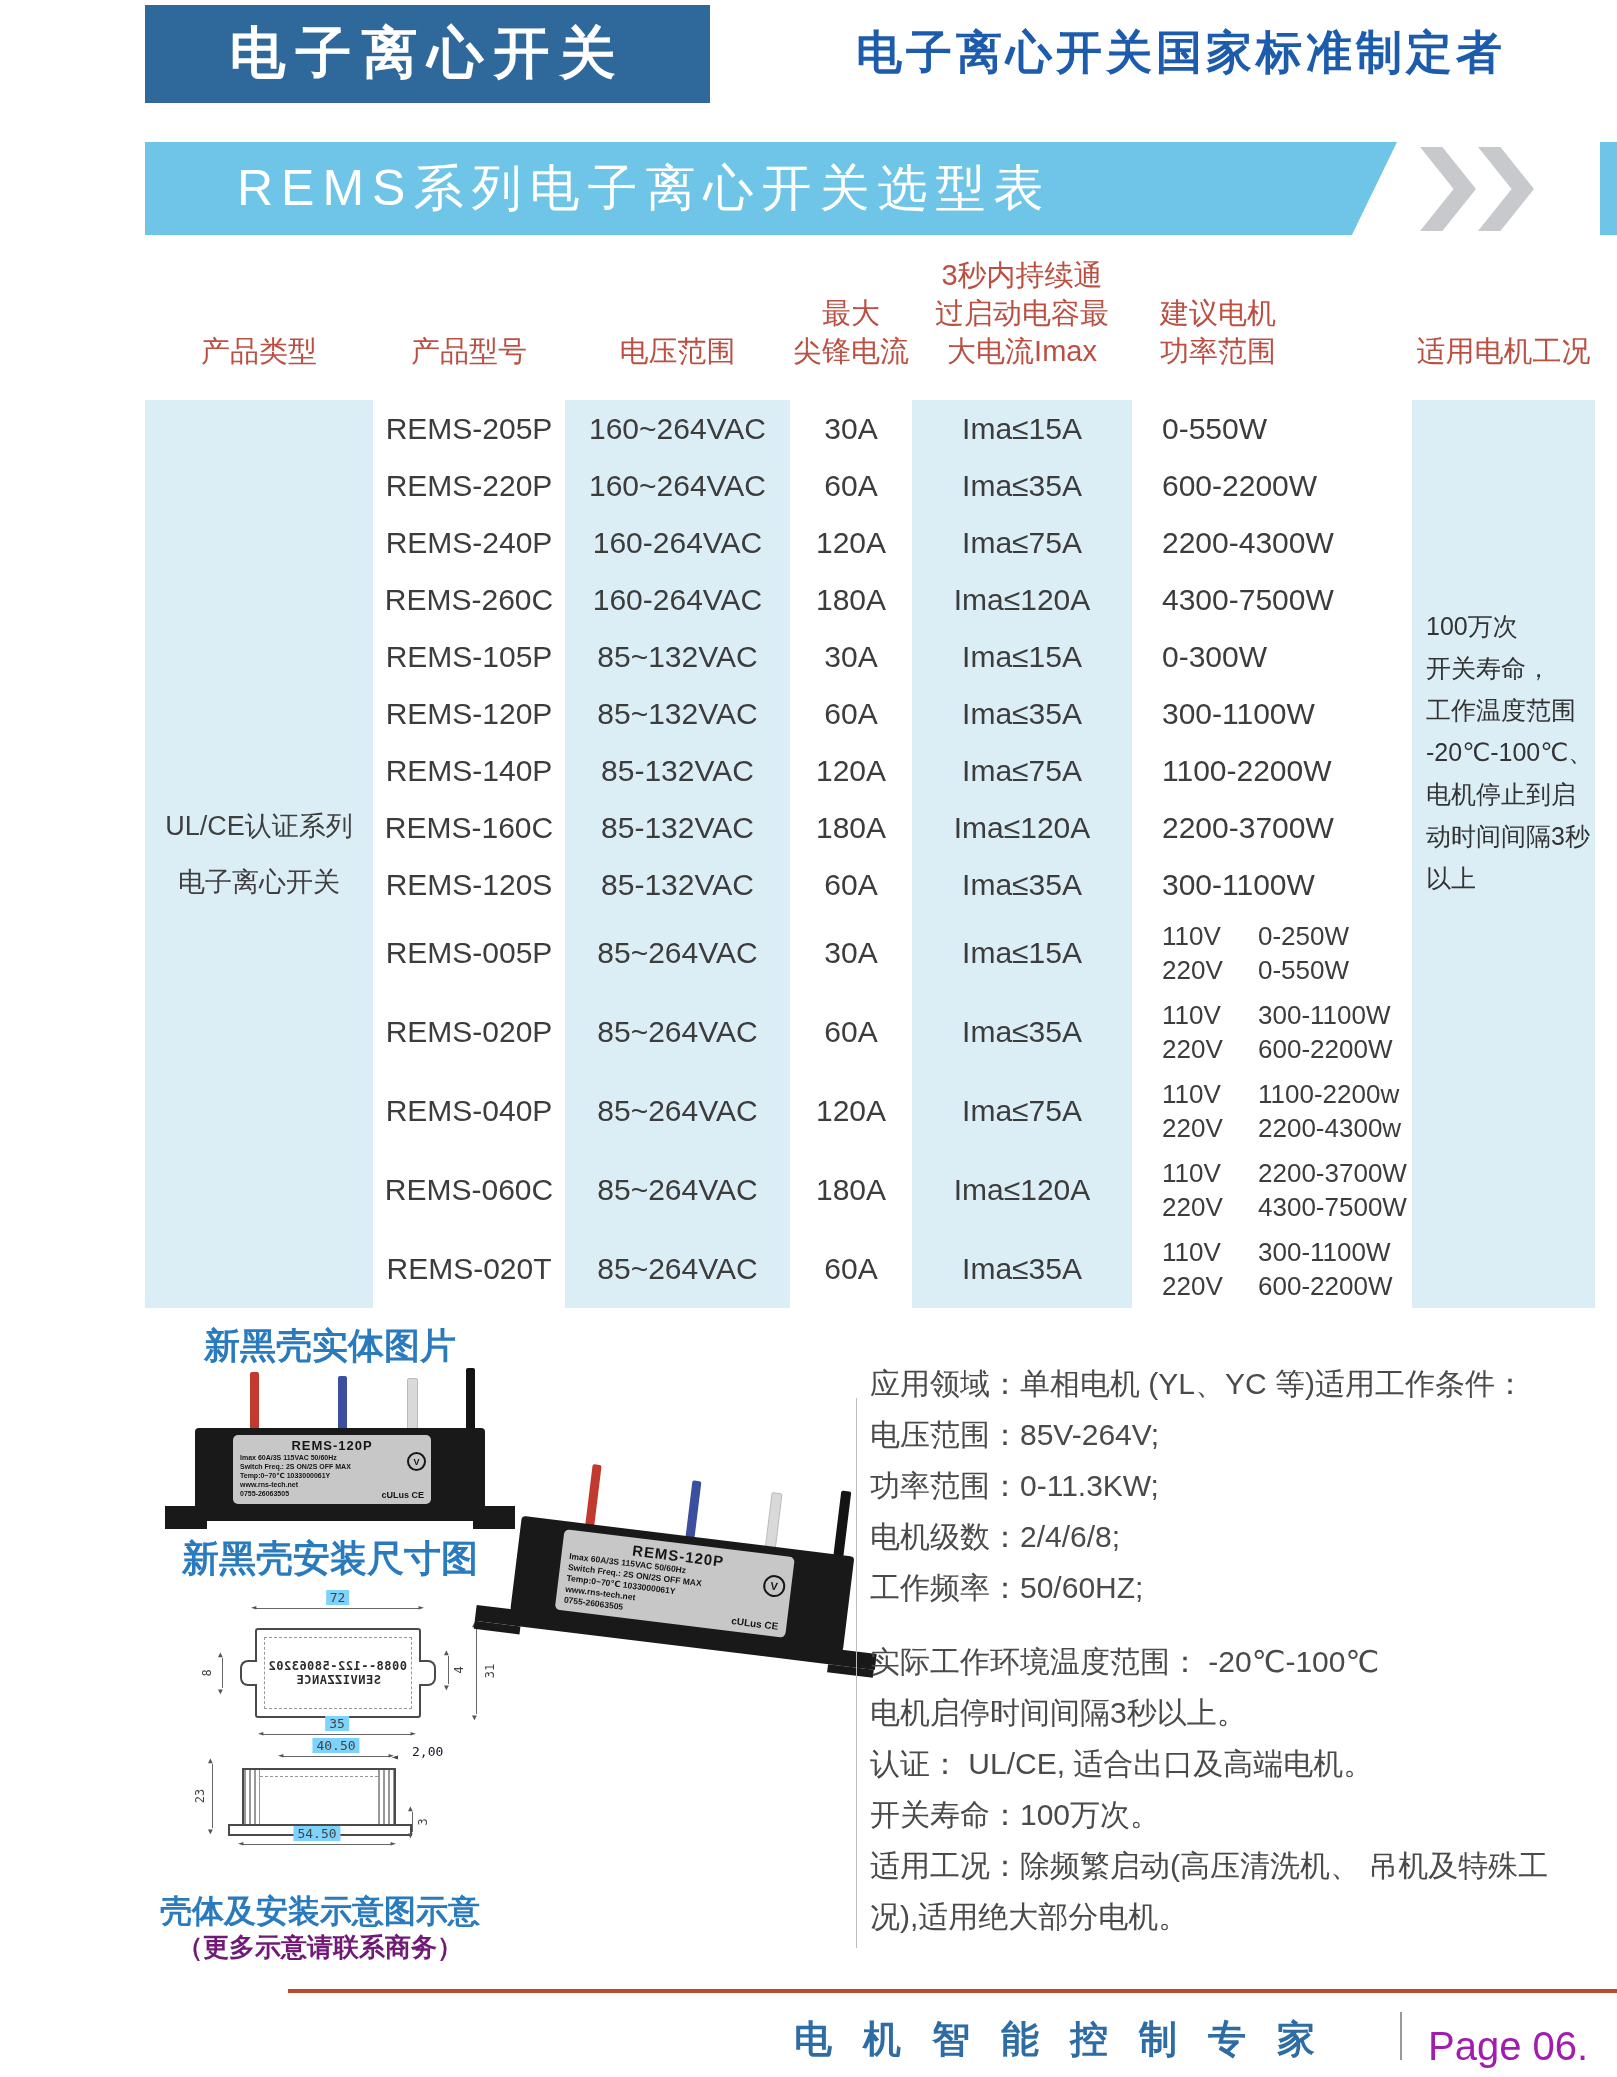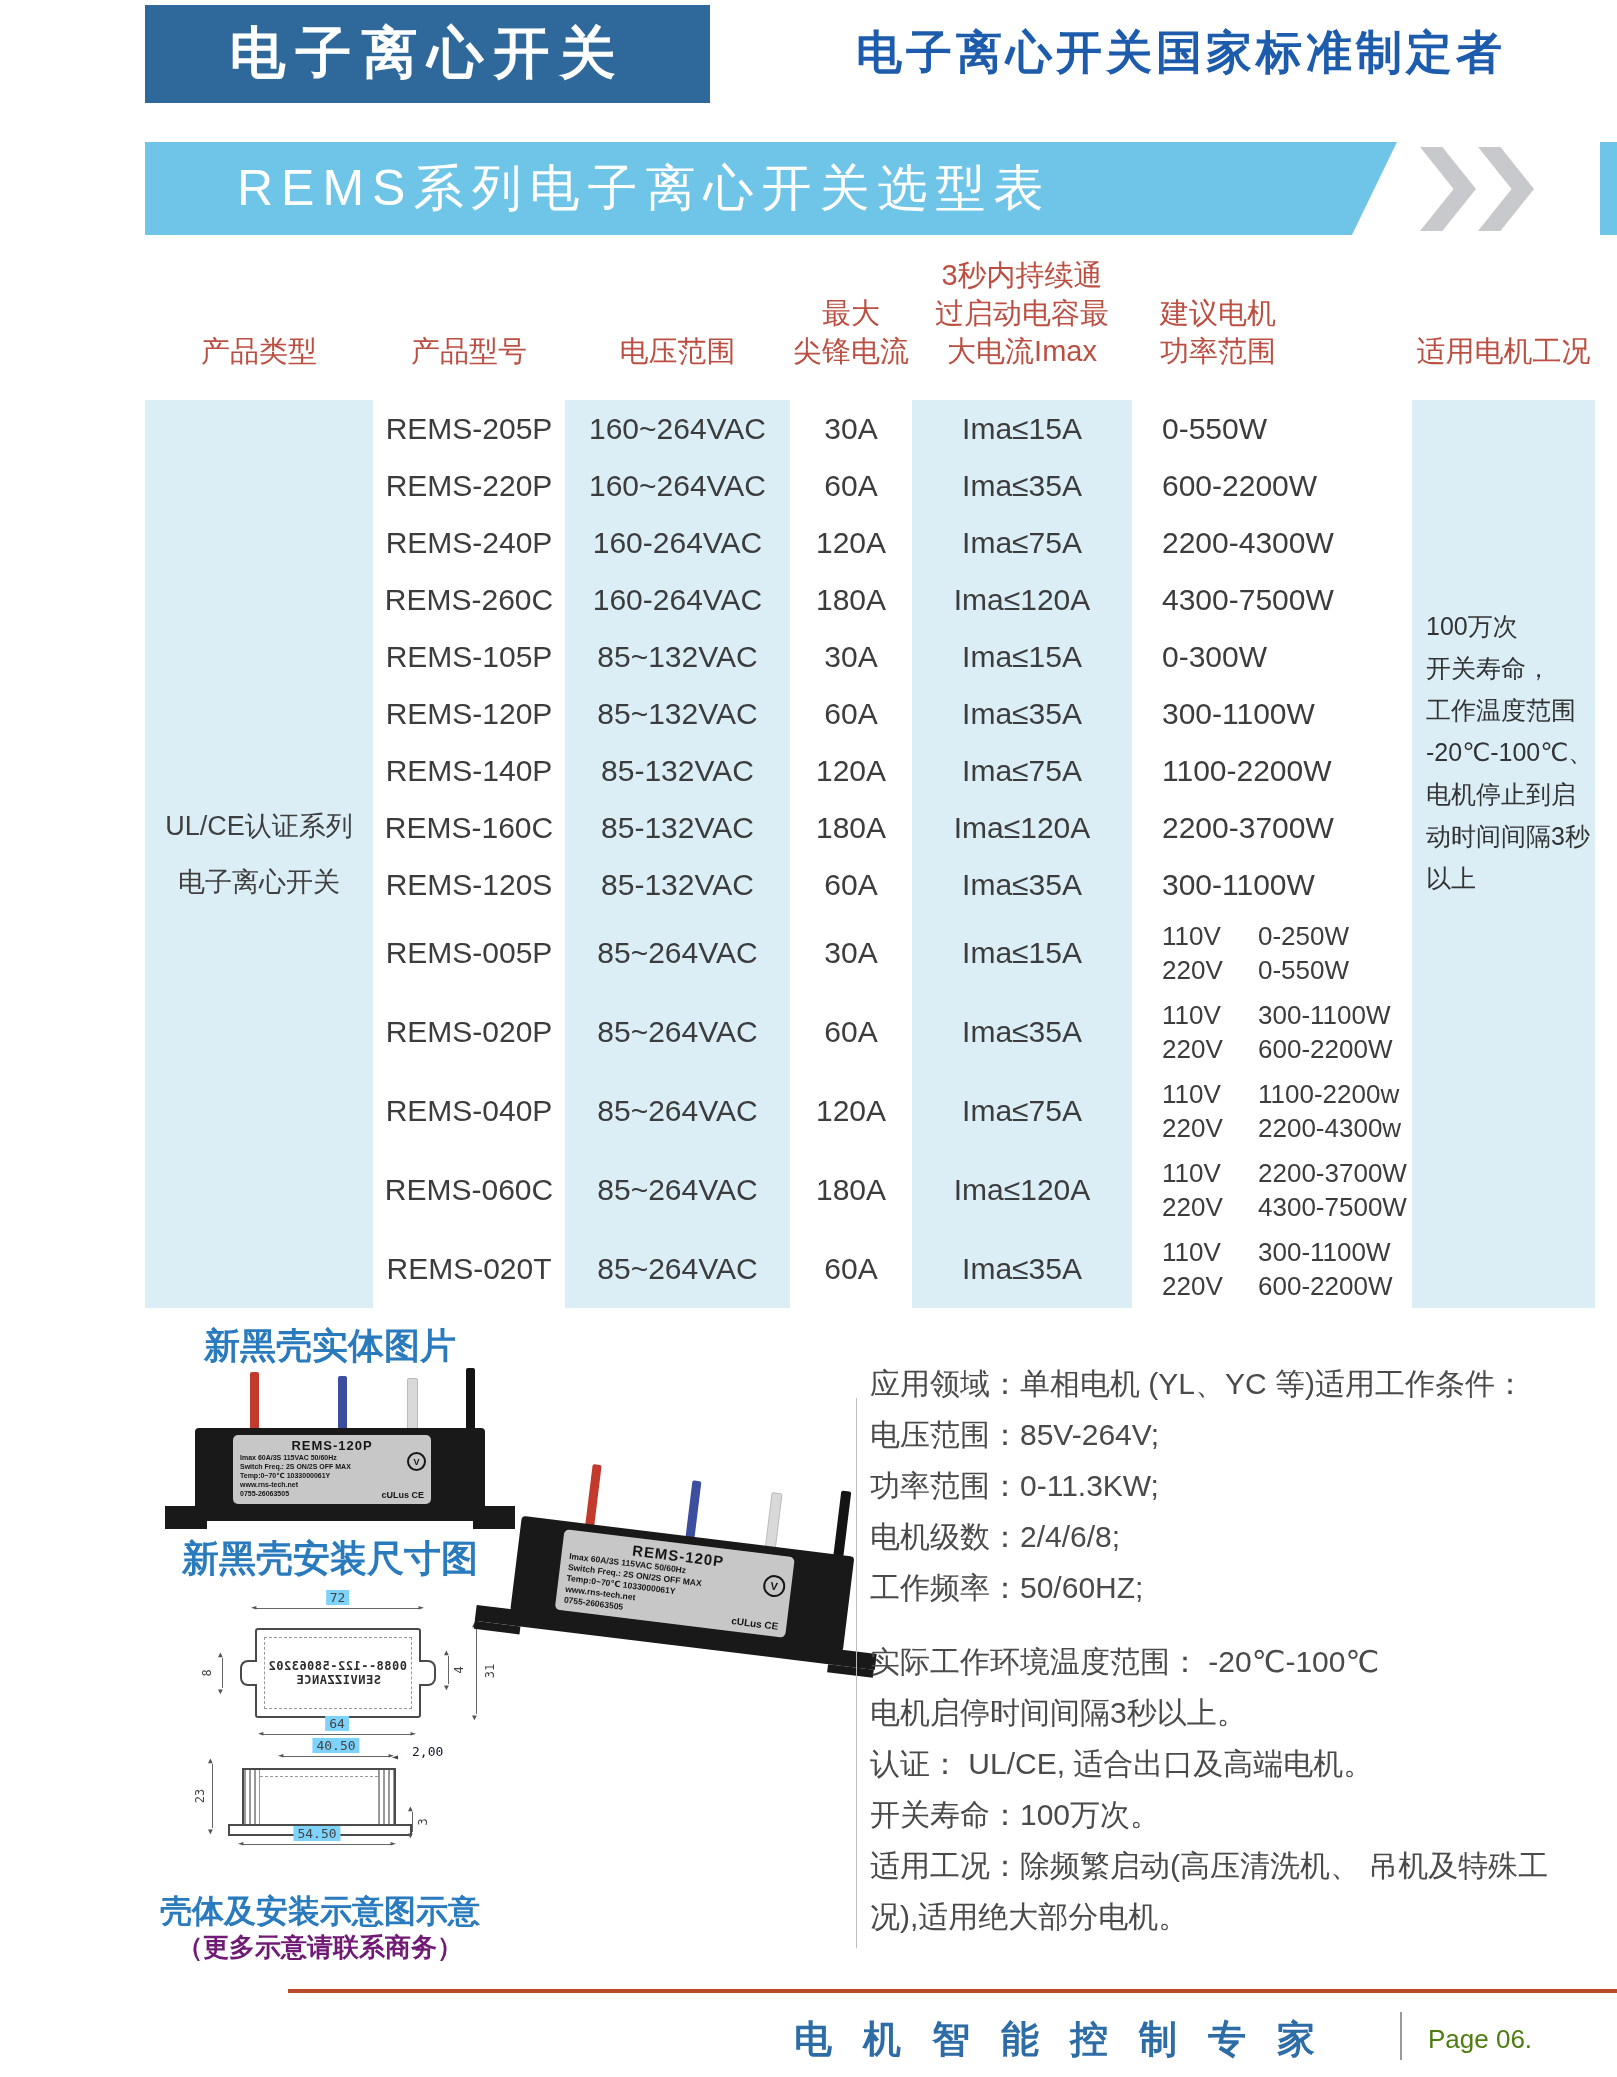--- a/index.html
+++ b/index.html
@@ -136,21 +136,21 @@
   
   .vline{left:856px;top:1398px;width:1px;height:550px;background:#bdbdbd;}
   .rtext{left:870px;width:740px;white-space:pre-line;color:#4a4a4a;font-size:30px;line-height:51px;}
   .rt1{top:1358px;}
   .rt2{top:1636px;}
 
   
   .redline{left:288px;top:1989px;width:1329px;height:4px;background:#b94a2c;}
   .f-slogan{left:794px;top:2014px;color:#2e6ca6;font-size:38px;font-weight:bold;letter-spacing:31px;white-space:nowrap;}
   .f-bar{left:1400px;top:2012px;width:2px;height:48px;background:#9a9a9a;}
-  .f-page{left:1428px;top:2024px;color:#4d7c0f;font-size:26px;}
+  .f-page{left:1428px;top:2024px;color:#a21caf;font-size:40px;}
 </style>
 </head>
 <body>
 
 <div class="page">
 
   <div class="abs logo-box">
     <span>电子离心开关</span>
   </div>
   <div class="abs slogan">电子离心开关国家标准制定者</div>
@@ -436,21 +436,21 @@
         <span class="lbl" style="left:6px;">4</span>
     </div>
     <div class="vdim" style="left:306px;top:32px;height:86px;">
       <span class="au">▲</span>
         <span class="ad">▼</span>
         <span class="lbl" style="left:6px;">31</span>
     </div>
     <div class="hdim" style="left:92px;top:138px;width:150px;">
       <span class="al">◄</span>
         <span class="ar">►</span>
-      <span class="lbl">64</span>
+      <span class="lbl">35</span>
     </div>
     <div class="hdim" style="left:112px;top:160px;width:108px;">
       <span class="al">◄</span>
         <span class="ar">►</span>
       <span class="lbl">40.50</span>
     </div>
     <span class="gap-arrow" style="left:222px;top:155px;">◄</span>
     <span class="gap-lbl" style="left:242px;top:148px;">2,00</span>
     <div class="sideview">
       <div class="hatch l"></div>

